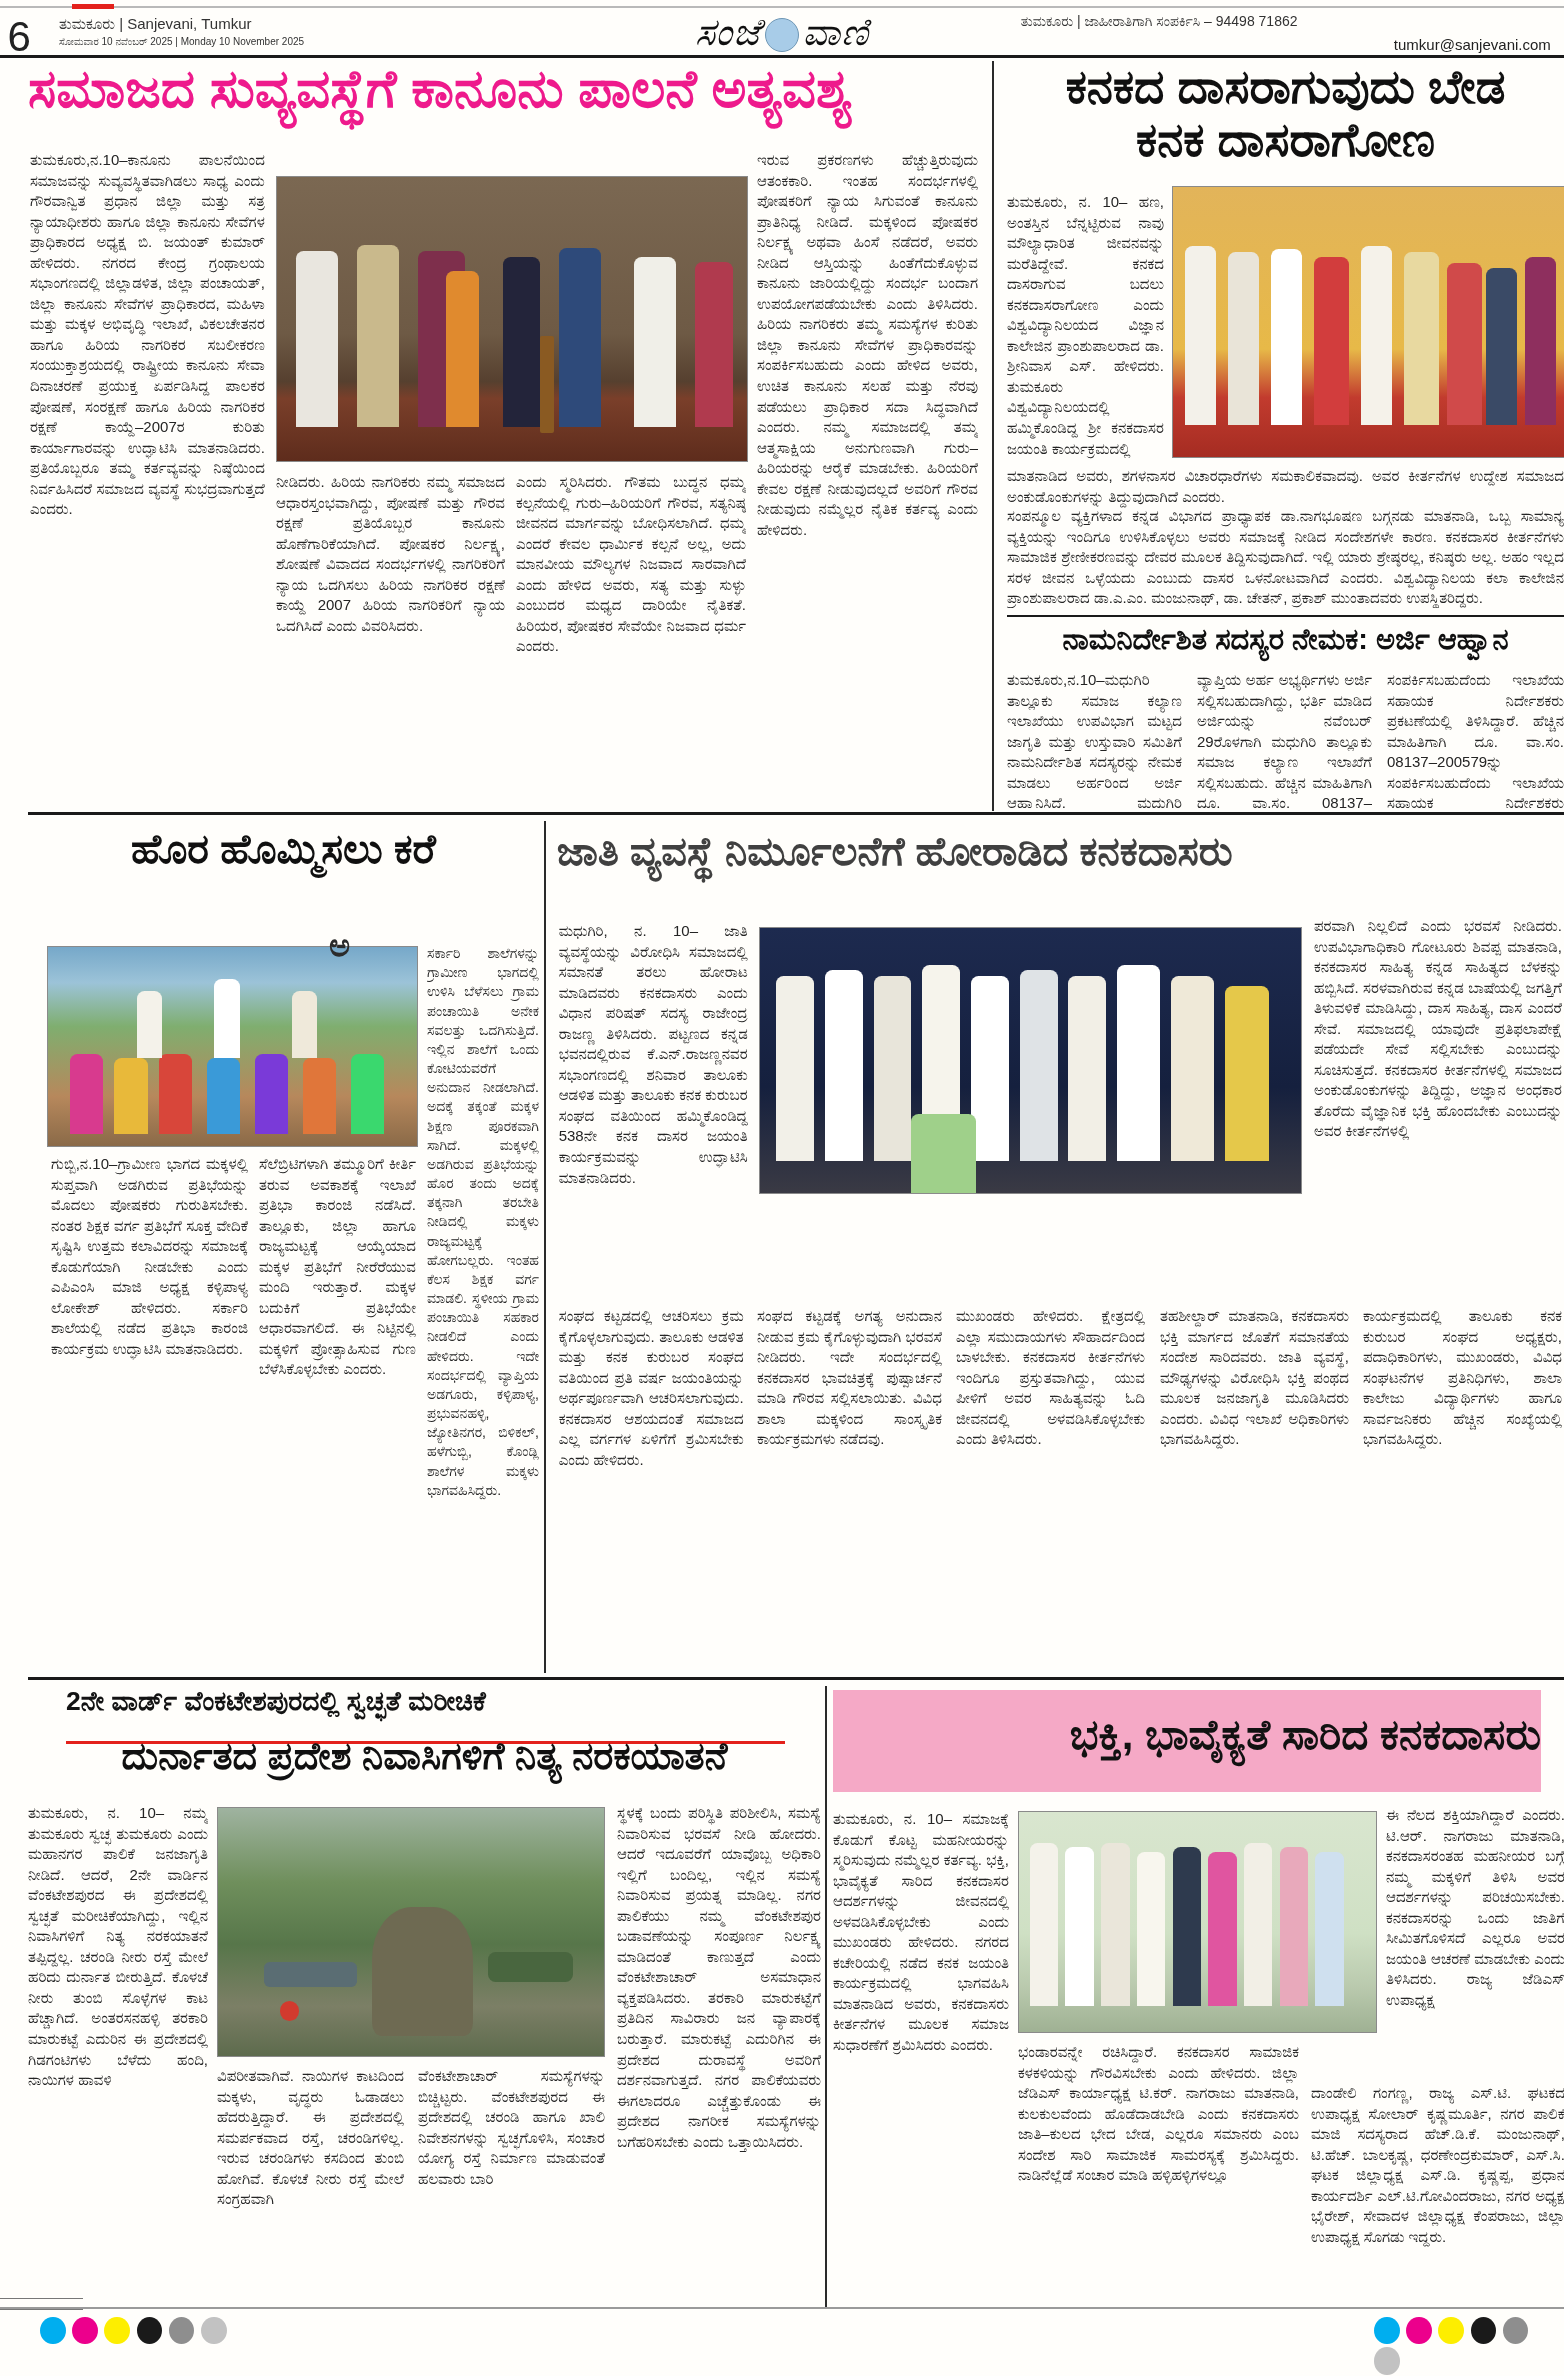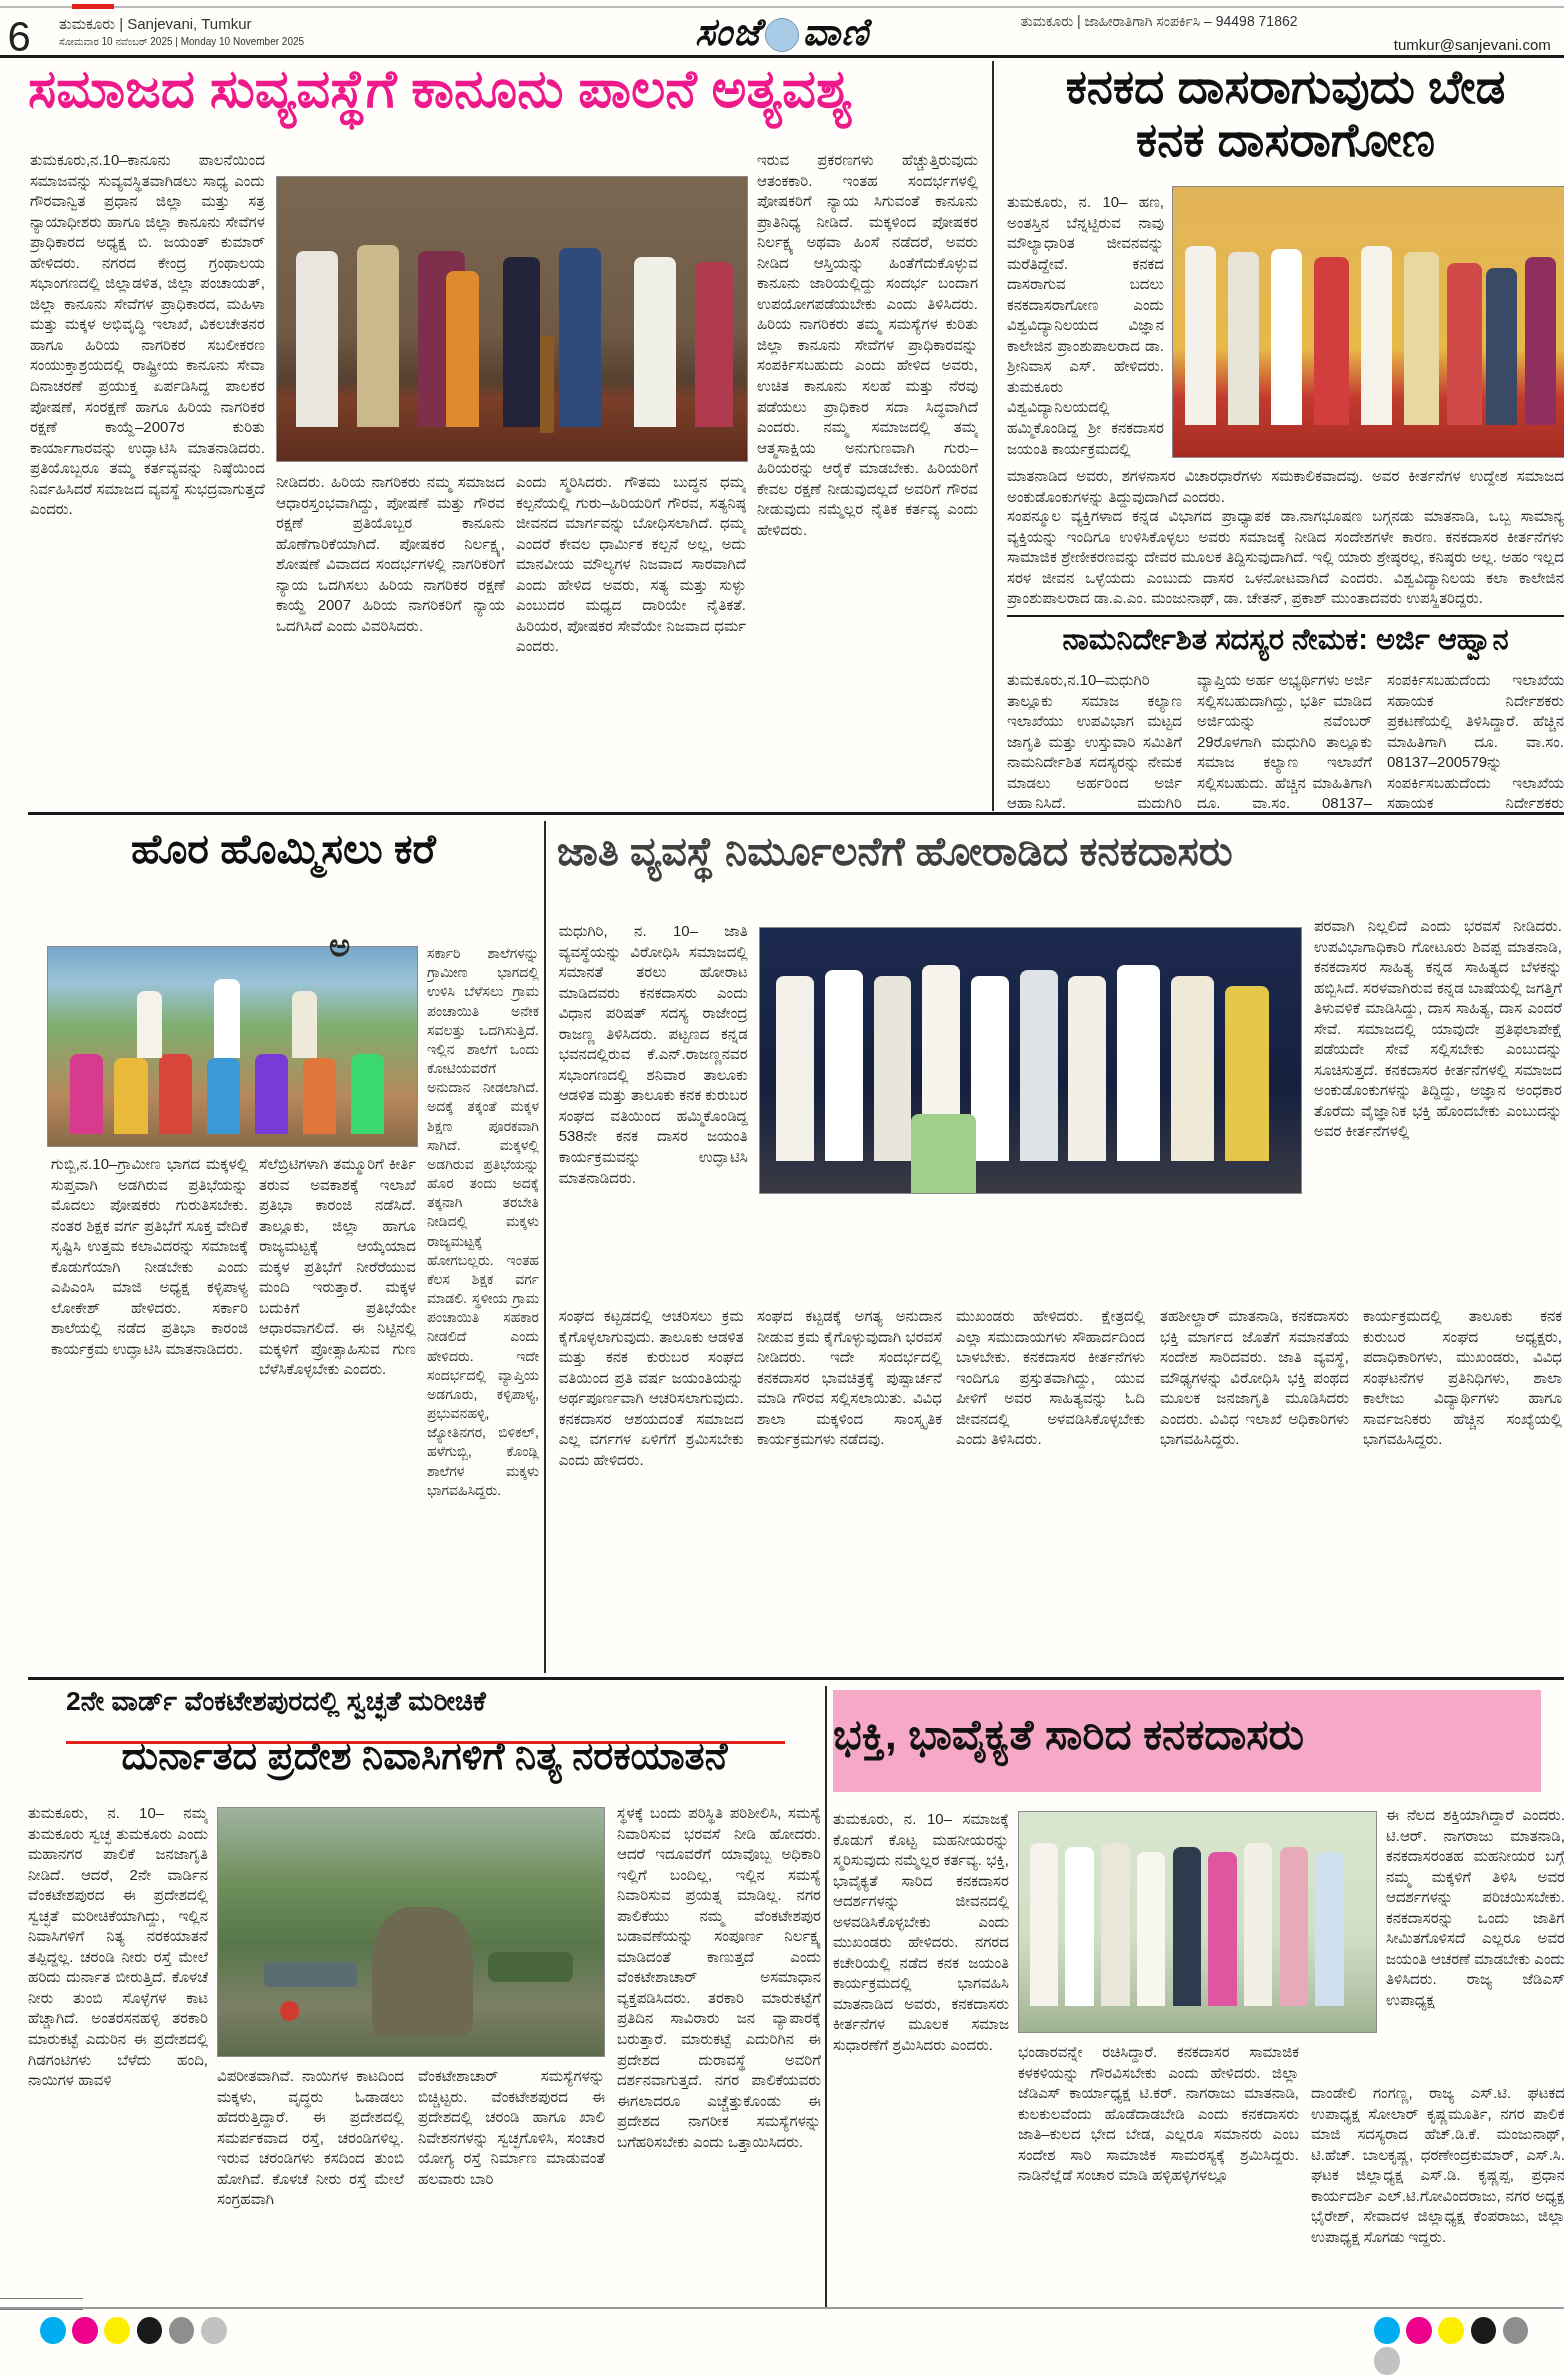--- a/index.html
+++ b/index.html
@@ -5,21 +5,21 @@
   html,body{margin:0;padding:0;background:#d9d9d4;}
   #page{position:relative;width:1564px;height:2376px;margin:0 auto;background:#fffefb;
         font-family:"Liberation Sans","DejaVu Sans",sans-serif;color:#1d1d1d;overflow:hidden;}
   
   .toprule{position:absolute;left:0;top:5.7px;width:1564px;height:1.9px;background:#b9b9b9;}
   .topred{position:absolute;left:72px;top:3.8px;width:42px;height:5.7px;background:var(--kicker_red);}
   #masthead{position:absolute;left:0;top:11.4px;width:1564px;height:44px;}
   .pageno{position:absolute;left:7.6px;top:1.9px;font-size:42px;font-weight:400;color:#222;}
   .ed1{position:absolute;left:59px;top:3.8px;font-size:15px;color:#333;}
   .ed2{position:absolute;left:59px;top:24.6px;font-size:10px;color:#333;}
-  .logo{position:absolute;left:555px;top:0px;width:454px;text-align:center;font-size:38px;font-weight:700;
+  .logo{position:absolute;left:555px;top:0px;width:454px;text-align:center;font-size:38px;font-weight:400;
         color:#101010;letter-spacing:0.9px;font-style:italic;}
   .logo .ball{display:inline-block;width:32px;height:32px;border-radius:50%;background:var(--logo_circle);
         vertical-align:middle;margin:0 3.8px;border:1.9px solid #6f97b5;}
   .ct1{position:absolute;right:13.2px;top:1.9px;font-size:14px;color:#333;width:530px;}
   .ct2{position:absolute;right:13.2px;top:24.6px;font-size:15px;color:#222;text-align:right;width:530px;}
   .headdiv{position:absolute;left:0;top:55px;width:1564px;height:2.8px;background:#1a1a1a;}
   
   .art{position:absolute;}
   .col{position:absolute;font-size:15px;line-height:1.37;text-align:justify;color:#242424;
        overflow:hidden;word-break:break-word;}
@@ -46,21 +46,21 @@
   #artD{left:553px;top:821px;width:1012px;height:852px;}
   #artD .hl{position:absolute;left:3.8px;top:7.6px;width:1003px;font-size:40px;font-weight:800;color:#404040;white-space:nowrap;}
   
   #artE{left:28px;top:1686px;width:793px;height:621px;}
   #artE .kick{position:absolute;left:38px;top:0px;width:719px;text-align:left;font-size:26.5px;font-weight:800;
               color:#131313;border-bottom:3.8px solid var(--kicker_red);padding-bottom:24px;}
   #artE .hl{position:absolute;left:0;top:49px;width:793px;text-align:center;font-size:38px;font-weight:800;color:#101010;}
   
   #artF{left:833px;top:1686px;width:732px;height:621px;}
   #artF .banner{position:absolute;left:0;top:3.8px;width:708px;height:102px;background:var(--banner_pink);}
-  #artF .hl{position:absolute;left:0;top:24.6px;width:708px;text-align:left;font-size:42px;font-weight:800;color:#121212;}
+  #artF .hl{position:absolute;left:0;top:24.6px;width:708px;text-align:right;font-size:42px;font-weight:800;color:#121212;}
   
   .footrule{position:absolute;left:0;top:2307px;width:1564px;height:1.9px;background:#9a9a9a;}
   .edgedash{position:absolute;left:0;top:2298px;width:83px;height:9.5px;
             border-top:1.9px solid #777;border-bottom:1.9px solid #777;}
   .dots{position:absolute;top:2317px;height:28px;}
   .dots span{display:inline-block;width:25.6px;height:27.4px;border-radius:50%;margin-right:6.6px;}
   .dots .d1{background:var(--dot1);} .dots .d2{background:var(--dot2);} .dots .d3{background:var(--dot3);}
   .dots .d4{background:var(--dot4);} .dots .d5{background:var(--dot5);} .dots .d6{background:var(--dot6);}
   #dotsL{left:40px;} #dotsR{left:1374px;}
   .printmark{position:absolute;left:329px;top:927px;font-size:32px;font-weight:800;color:#2b2b2b;}

